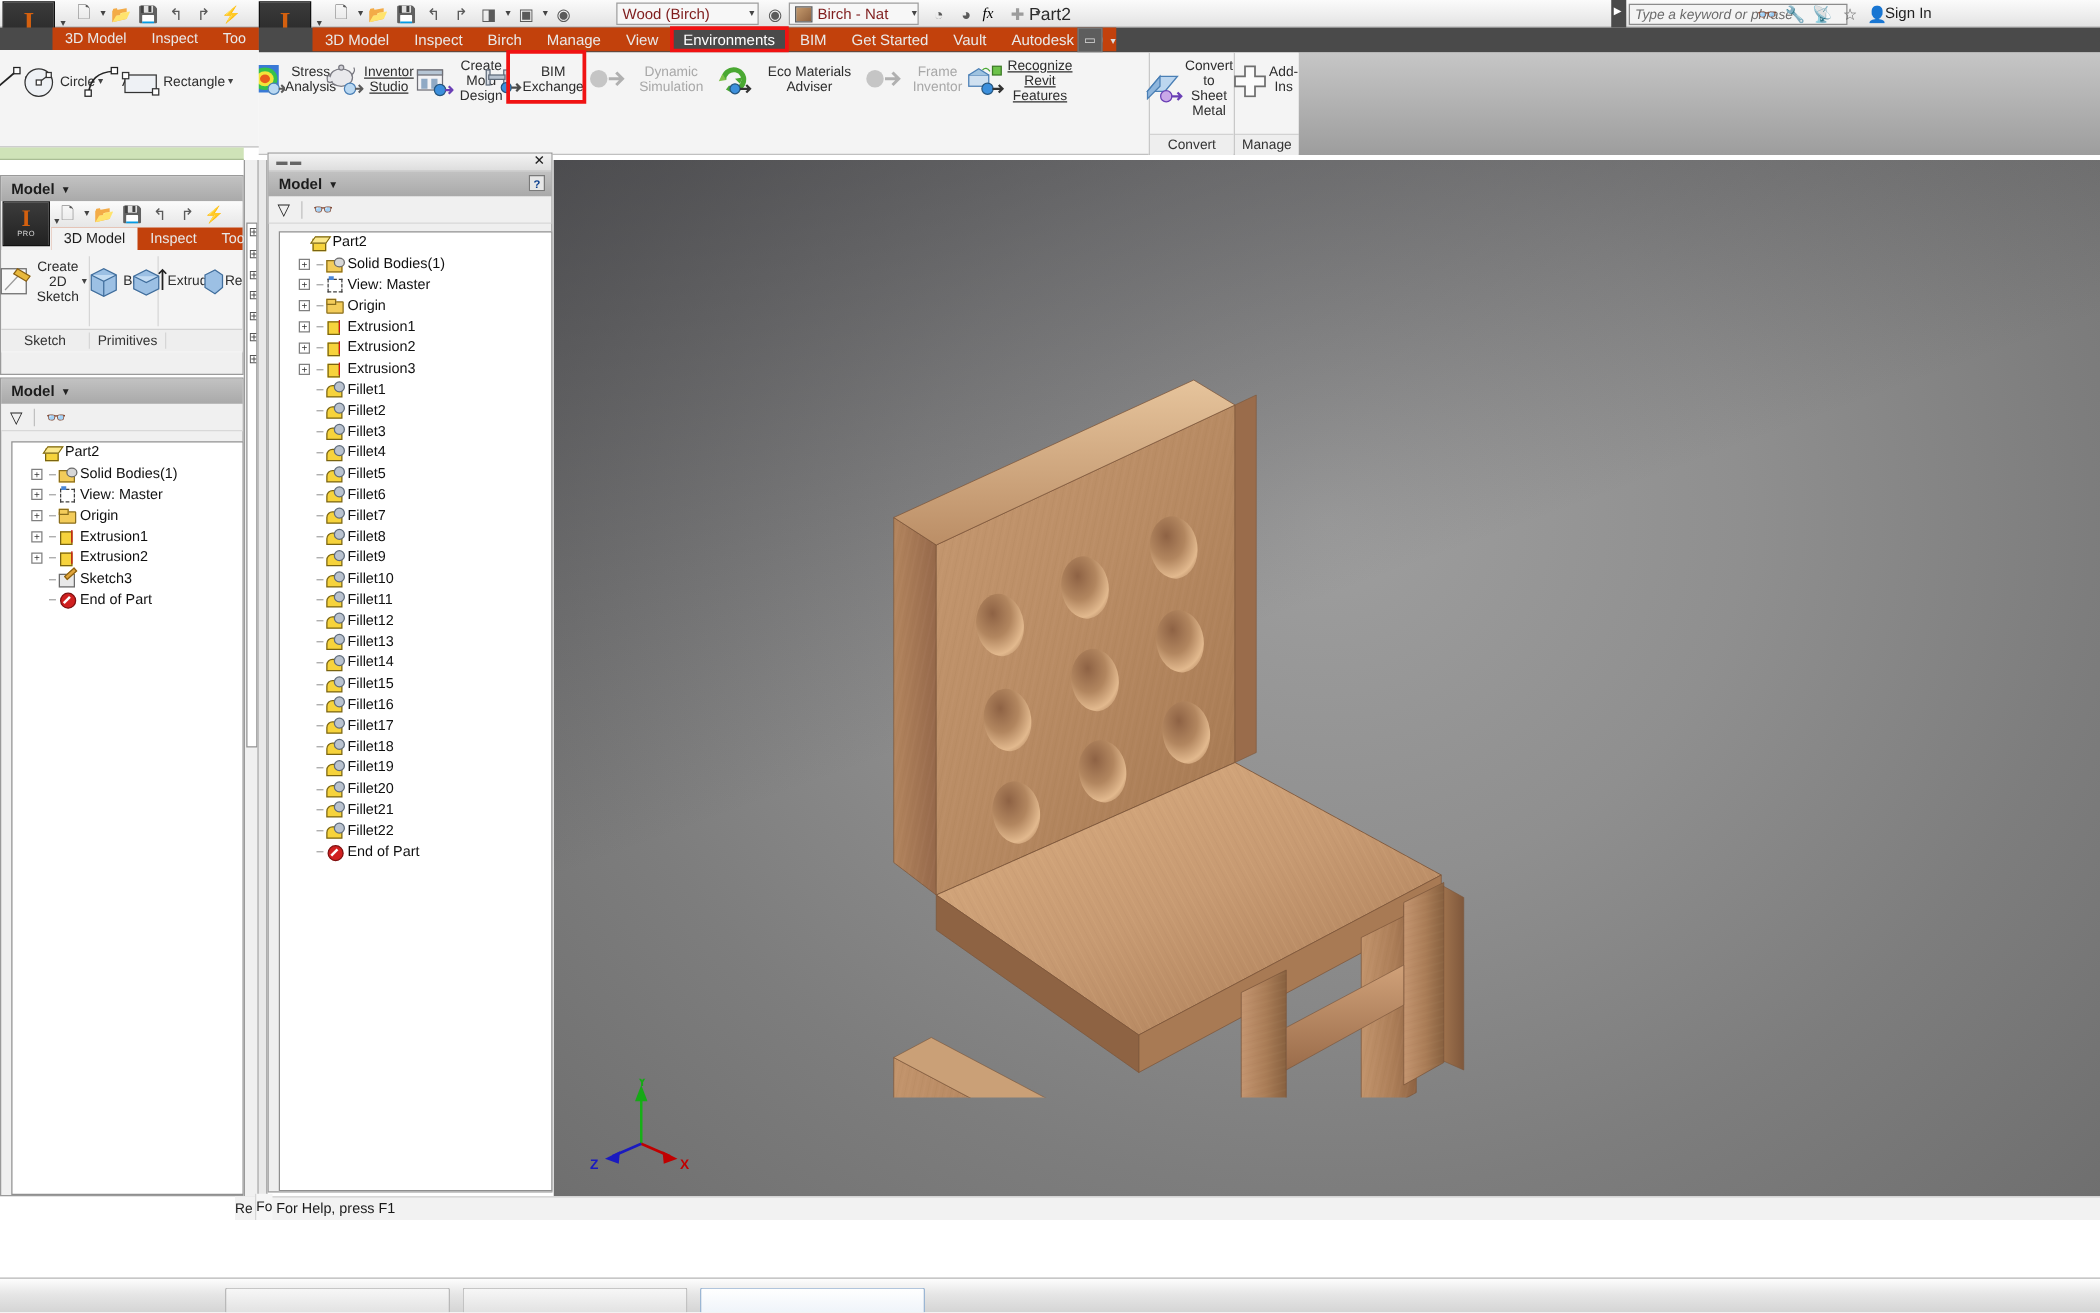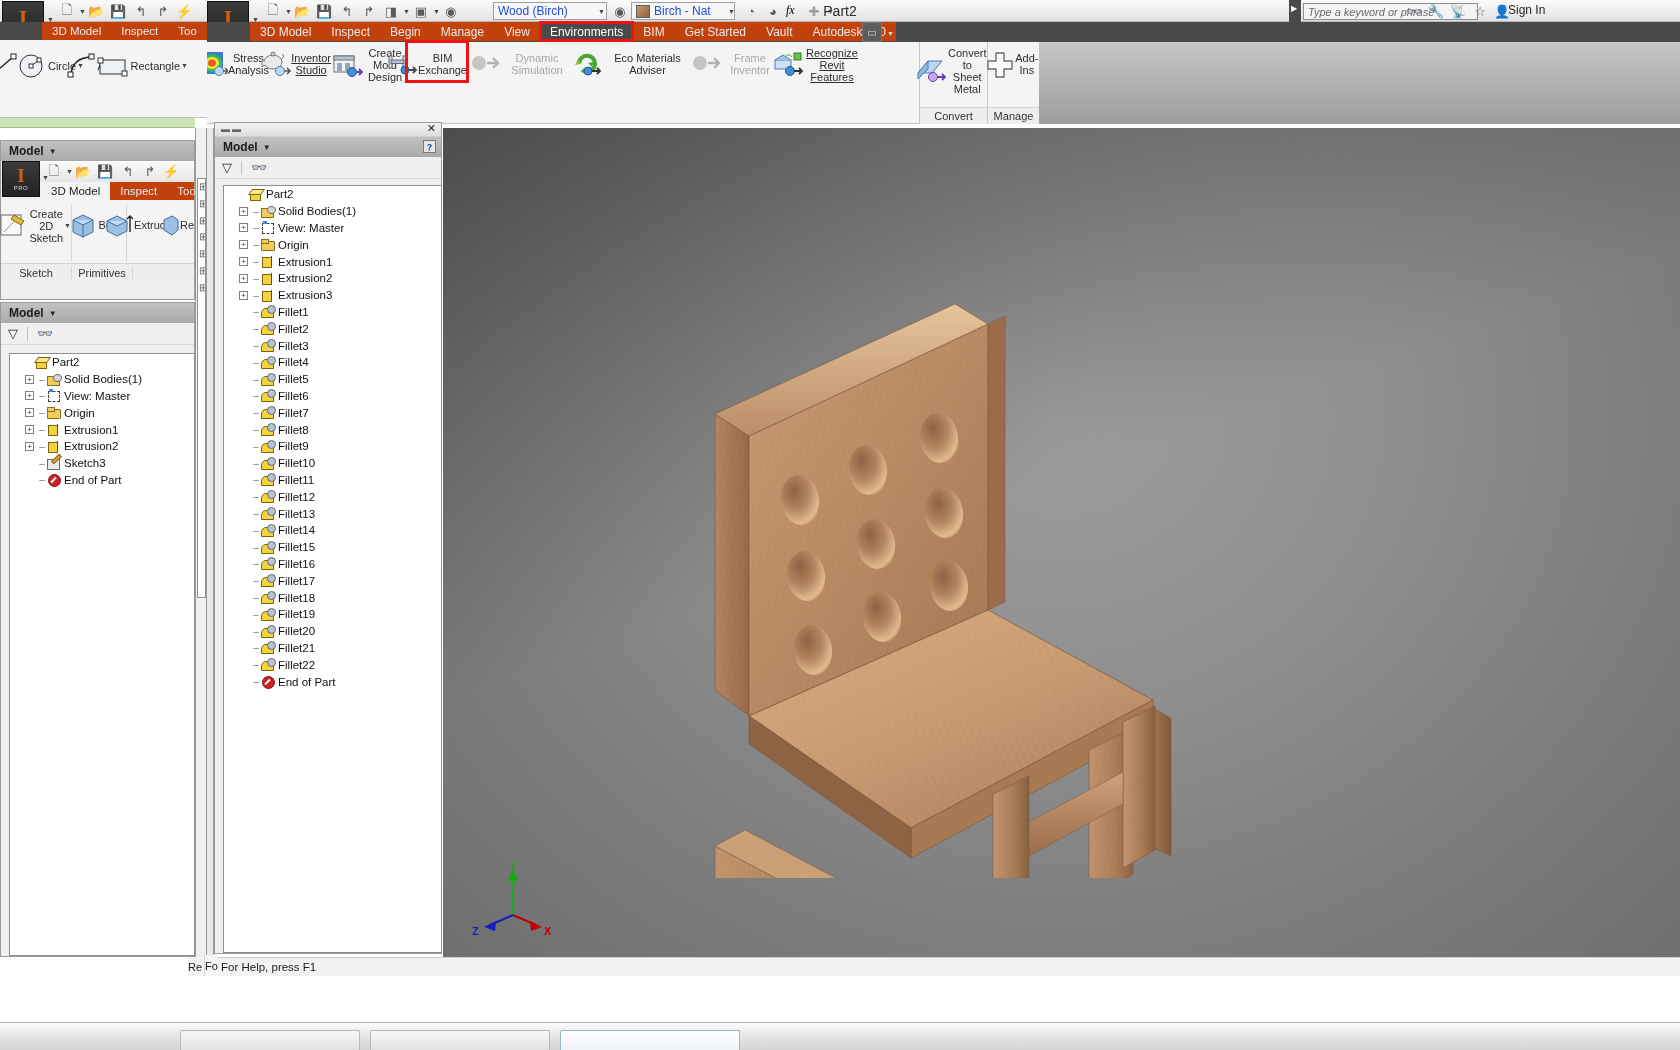--- a/index.html
+++ b/index.html
@@ -130,21 +130,21 @@
     display:flex; align-items:center; padding-left:5px; }
   .taskbar { position:absolute; left:0; bottom:0; width:1680px; height:28px;
     background:linear-gradient(180deg,#fdfdfd 0%,#e6e6e6 45%,#d4d4d4 100%);
     border-top:1px solid #b5b5b5; display:flex; align-items:flex-end; gap:10px; padding-left:180px; }
   .tb-item { width:180px; height:20px; background:linear-gradient(180deg,#f7f7f7,#e2e2e2);
     border:1px solid #b9b9b9; border-bottom:none; border-radius:2px 2px 0 0; }
   .tb-item.sel { background:linear-gradient(180deg,#ffffff,#eff4fa); border-color:#9bb6d4; }
 
   
   .combo { height:18px; background:#f7f7f7; border:1px solid #9e9e9e; display:flex;
-    align-items:center; font-size:12px; color:#1d4ed8; padding:0 4px; }
+    align-items:center; font-size:12px; color:#7f1d1d; padding:0 4px; }
   .swatch { width:14px; height:13px; border:1px solid #5d5d5d; margin-right:4px; }
   .search-box { height:17px; width:175px; background:#f4f4f4; border:1px solid #8c8c8c;
     font-size:11px; color:#6a6a6a; font-style:italic; display:flex; align-items:center;
     padding-left:4px; }
   .topdark { position:absolute; background:#4a4a4a; }
 </style>
 </head>
 <body>
 
 <div class="root">
@@ -214,21 +214,21 @@
   <span class="qicon" style="position:absolute;left:1425px;top:1px;color:#5a5a5a;">🔧</span>
   <span class="qicon" style="position:absolute;left:1447px;top:1px;color:#5a5a5a;">📡</span>
   <span class="qicon" style="position:absolute;left:1469px;top:1px;color:#5a5a5a;">☆</span>
   <span class="qicon" style="position:absolute;left:1491px;top:1px;color:#5a5a5a;">👤</span>
   <span style="position:absolute;left:1508px;top:3px;font-size:12px;color:#1f1f1f;">Sign In</span>
 
   <div class="topdark" style="left:207px;top:22px;width:1473px;height:20px;"></div>
   <div class="tabstrip" style="left:250px;top:22px;">
     <div class="tab">3D Model</div>
     <div class="tab">Inspect</div>
-    <div class="tab">Begin</div>
+    <div class="tab">Birch</div>
     <div class="tab">Manage</div>
     <div class="tab">View</div>
     <div class="tab boxed">Environments</div>
     <div class="tab">BIM</div>
     <div class="tab">Get Started</div>
     <div class="tab">Vault</div>
     <div class="tab">Autodesk 360</div>
   </div>
   <span class="qicon" style="position:absolute;left:862px;top:22px;width:20px;height:20px;background:#5d5d5d;border:1px solid #777;color:#ddd;font-size:10px;">▭</span>
   <span class="drop-arrow" style="position:absolute;left:886px;top:30px;color:#ddd;">▼</span>

